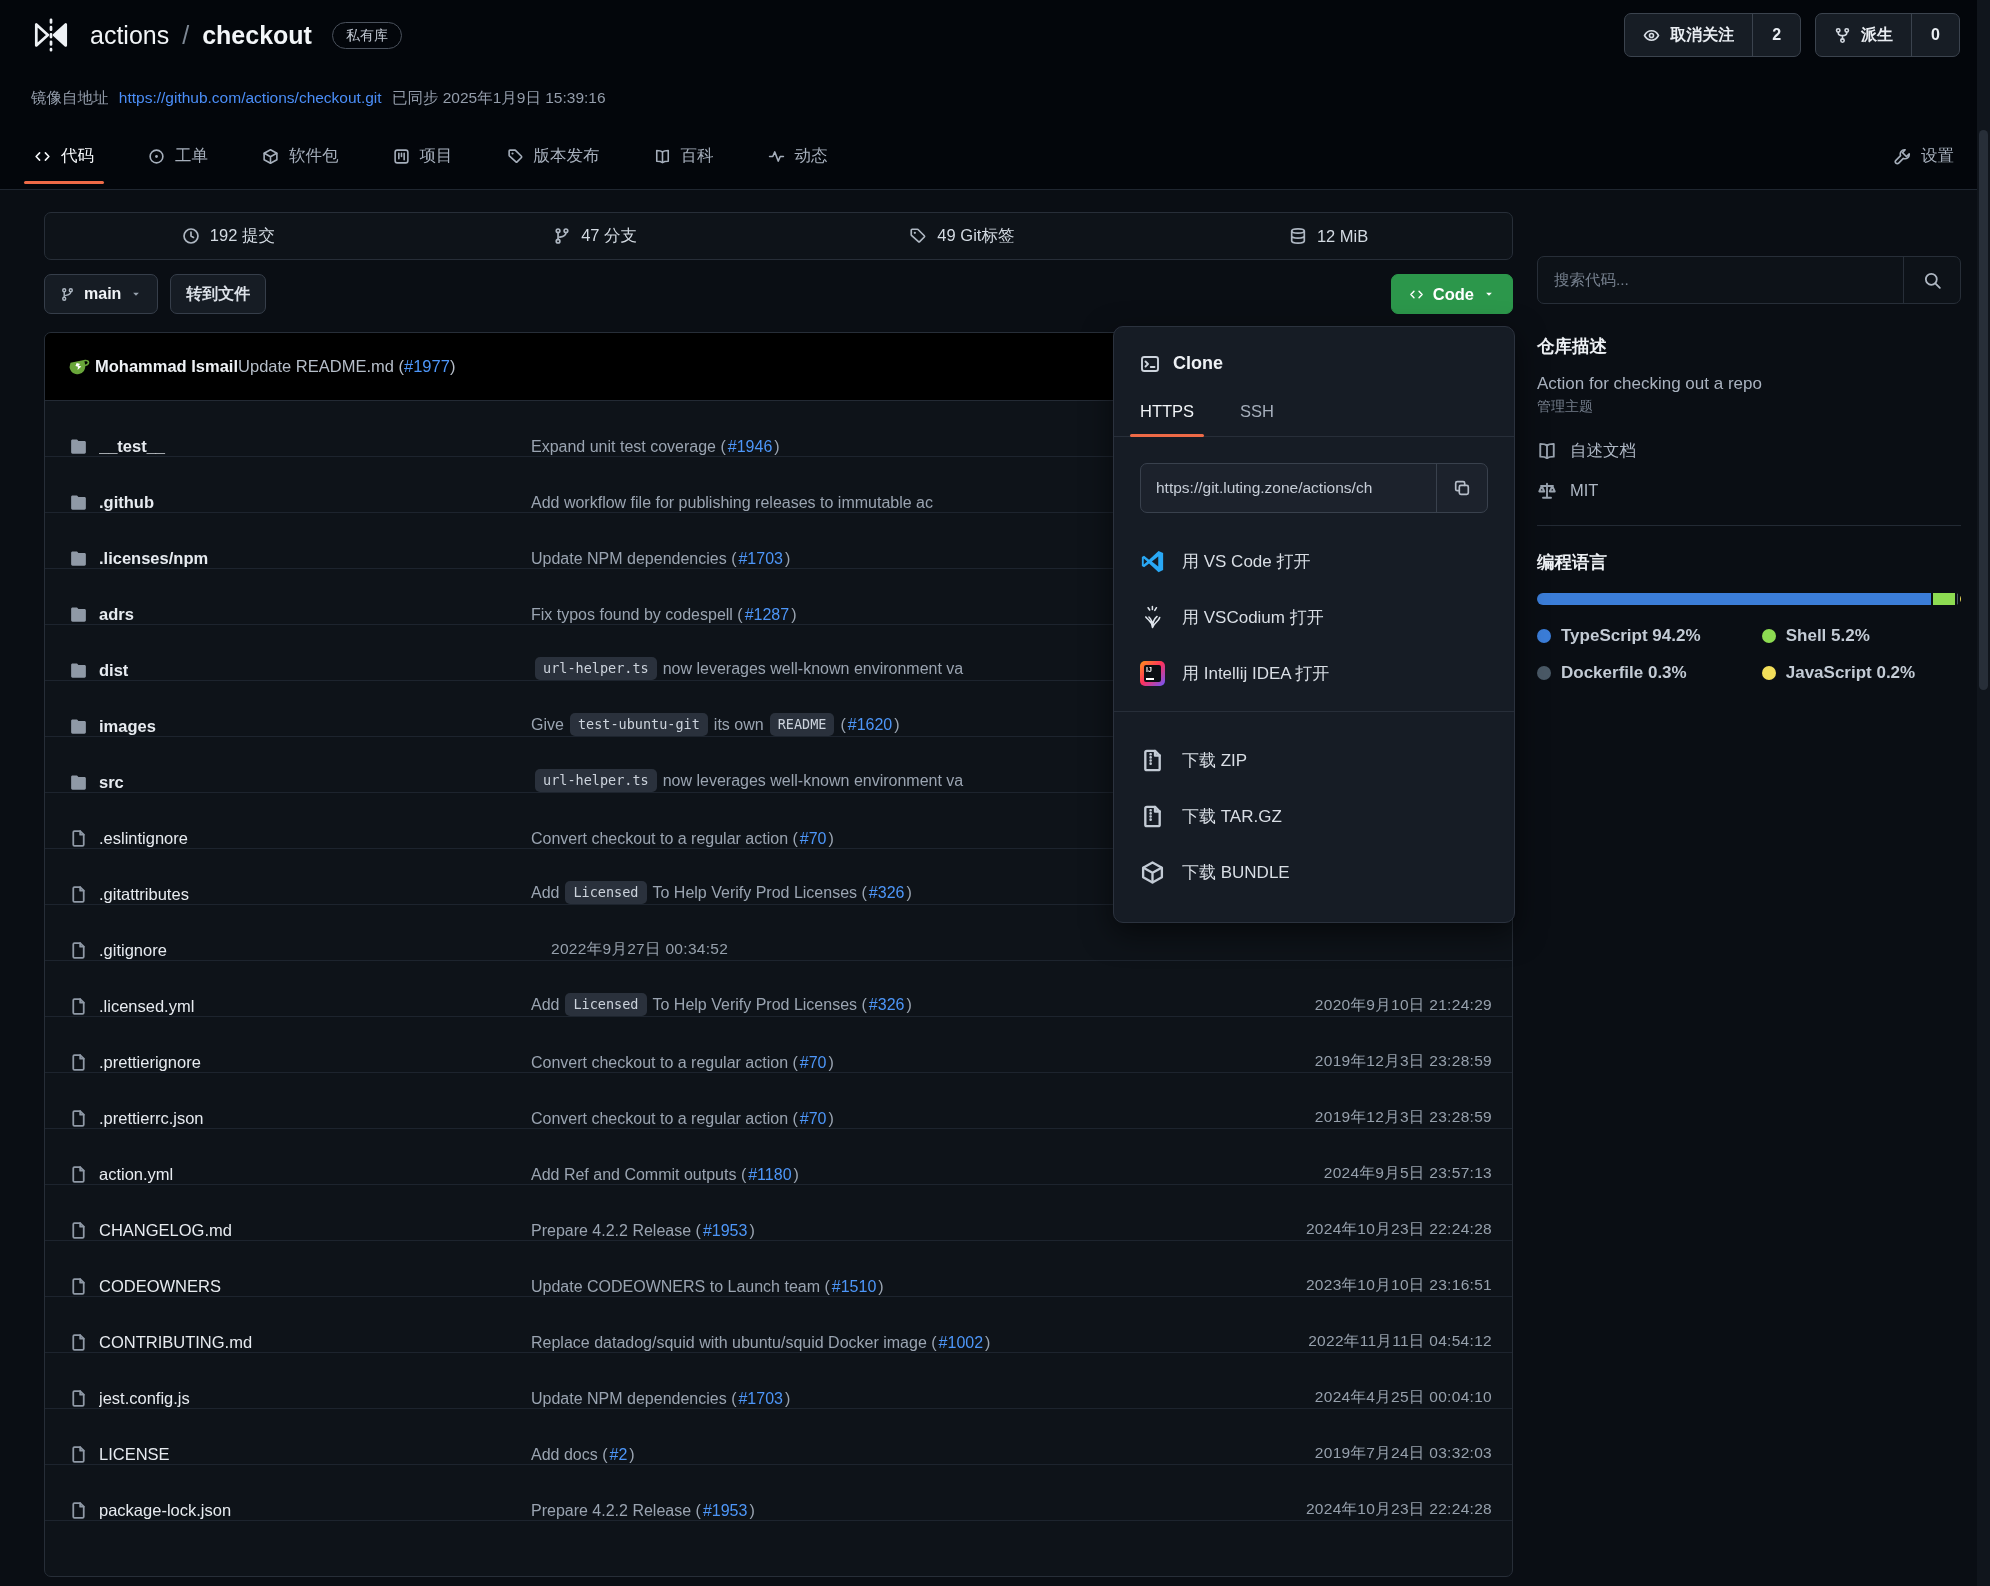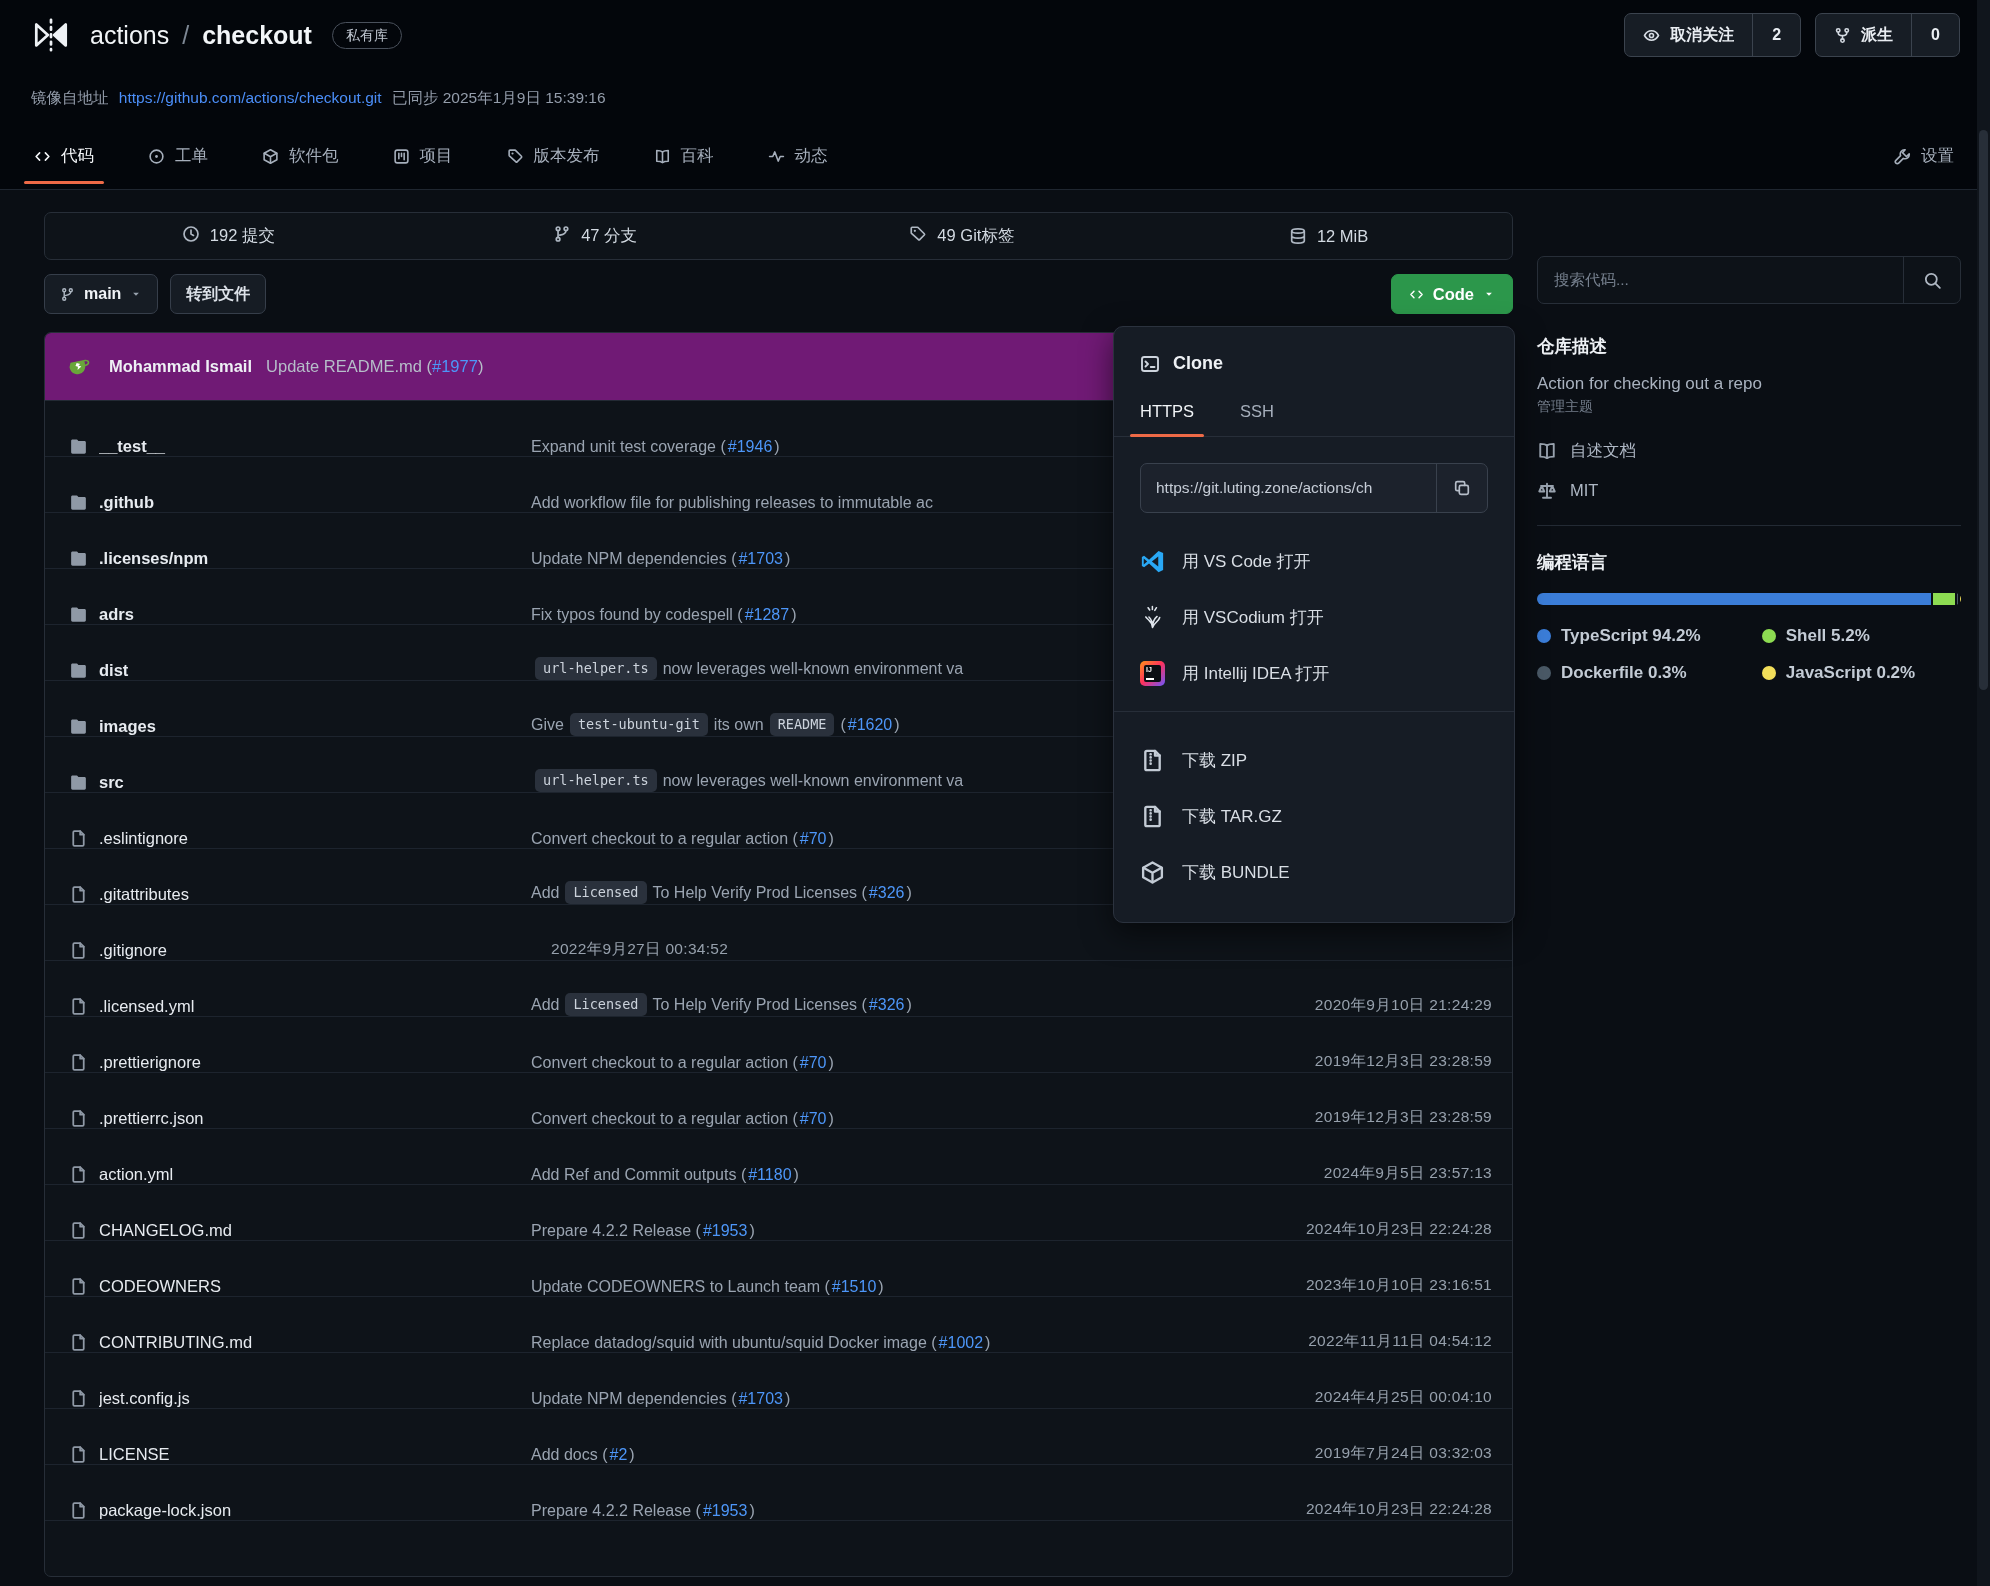--- a/index.html
+++ b/index.html
@@ -28,30 +28,30 @@
   .tabs{position:absolute;left:30px;right:30px;top:128px;height:61px;display:flex;align-items:stretch;}
   .tab{display:flex;align-items:center;gap:10px;padding:0 4px;margin-right:46px;font-size:16.5px;color:#a6afbc;position:relative;height:56px;}
   .tab .ic{width:17px;height:17px;}
   .tab.active{color:#f4f6f9;}
   .tab.active::after{content:"";position:absolute;left:-6px;right:-6px;bottom:0;height:3px;border-radius:3px;background:#ee6a47;}
   .tab-settings{margin-left:auto;margin-right:2px;}
 
   
   .main{position:absolute;left:44px;top:212px;width:1469px;}
   .statsbar{height:48px;background:#0e1319;border:1px solid #272e38;border-radius:7px;display:flex;align-items:center;box-sizing:border-box;}
-  .stat{flex:1;display:flex;align-items:flex-start;justify-content:center;gap:10px;font-size:16.5px;font-weight:500;color:#d3dae2;}
+  .stat{flex:1;display:flex;align-items:center;justify-content:center;gap:10px;font-size:16.5px;font-weight:500;color:#d3dae2;}
   .stat .ic{width:18px;height:18px;color:#aeb7c2;}
   .toolbar{margin-top:14px;display:flex;gap:12px;height:40px;}
   .btn{background:#161c24;border:1px solid #363e4a;border-radius:7px;display:flex;align-items:center;gap:9px;padding:0 15px;font-size:16px;color:#dde2e9;font-weight:600;box-sizing:border-box;}
   .btn .ic{width:15px;height:15px;color:#aeb7c2;}
   .btn .caret{width:12px;height:12px;color:#98a2ae;}
   .btn-code{margin-left:auto;background:#2c974b;border-color:#2c974b;color:#fff;padding:0 17px;font-weight:700;font-size:16.5px;}
   .btn-code .ic,.btn-code .caret{color:#fff;}
   .filetable{margin-top:18px;background:#0e1319;border:1px solid #272e38;border-radius:7px;overflow:hidden;}
-  .commitrow{height:67px;display:flex;align-items:center;gap:14px;padding:0 20px;background:#701a75;border-bottom:1px solid #232a34;}
+  .commitrow{height:67px;display:flex;align-items:center;padding:0 20px;background:#000000;border-bottom:1px solid #232a34;}
   .avatar{width:30px;height:30px;border-radius:6px;overflow:hidden;flex:none;}
   .avatar svg{width:100%;height:100%;display:block;}
   .commit-author{font-size:16.5px;font-weight:700;color:#eef1f5;}
   .commit-msg{font-size:16.5px;color:#b6bec9;white-space:nowrap;overflow:hidden;}
   .frow{height:55px;display:flex;align-items:flex-end;padding:0 20px;border-bottom:1px solid #1d242e;}
   .frow:last-child{border-bottom:none;}
   .ficon{width:26px;height:19px;margin-right:8px;color:#8f99a6;}
   .ficon svg{width:19px;height:19px;}
   .fname{width:432px;flex:none;font-size:16.5px;color:#e7ebf0;font-weight:500;white-space:nowrap;overflow:hidden;}
   .fname.dir{font-weight:600;}

